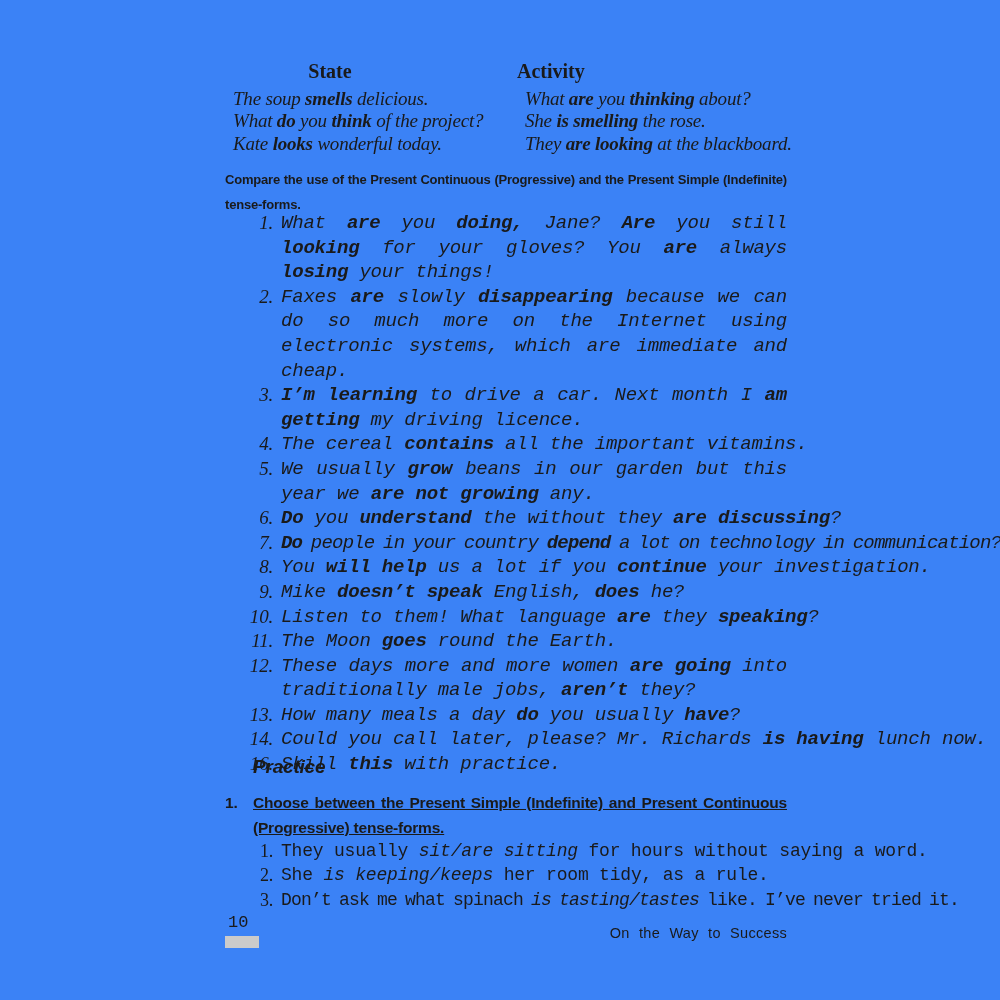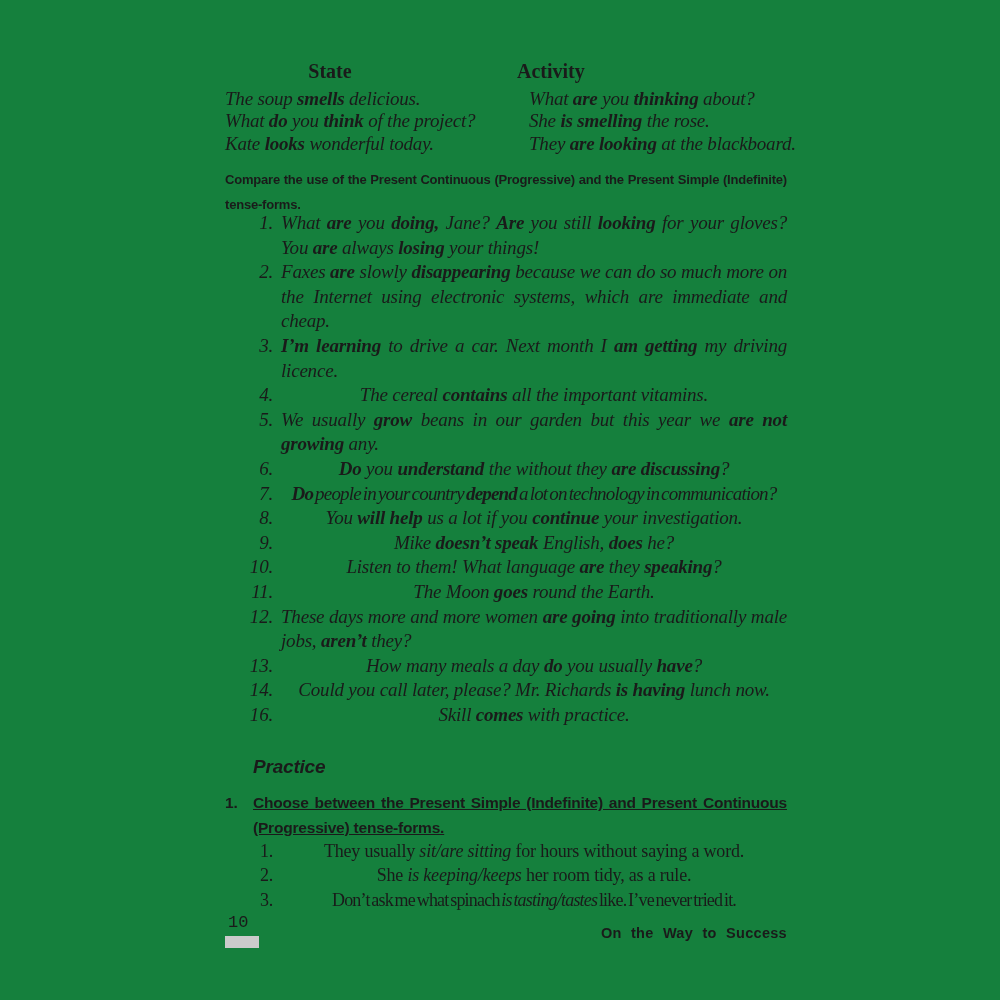--- a/index.html
+++ b/index.html
@@ -13,43 +13,43 @@
     overflow: hidden;
   }
   .content { position: absolute; left: 225px; top: 0; width: 562px; height: 1000px; }
 
   
   .ex-headers { position: absolute; top: 60px; left: 0; width: 562px; height: 26px;
                 font-weight: bold; font-size: 20px; }
   .h-state    { position: absolute; left: 0;   width: 210px; text-align: center; }
   .h-activity { position: absolute; left: 292px; width: 207px; text-align: left; }
 
-  .ex-rows { position: absolute; top: 88px; left: 0; width: 580px; display: flex; gap: 12px; }
+  .ex-rows { position: absolute; top: 88px; left: 8px; width: 580px; display: flex; }
   .ex-col  { font-style: italic; font-size: 19px; line-height: 22.3px; letter-spacing: -0.2px; }
   .ex-col .ex-line { white-space: nowrap; }
   .ex-col.state    { flex: 0 0 292px; }
   .ex-col.activity { flex: 1; }
 
   .seg-b { font-weight: bold; }
   .seg-i { font-style: italic; }
 
   
   .compare-instruction {
     position: absolute; top: 168px; left: 0; width: 562px;
     font-family: "Liberation Sans", sans-serif; font-weight: bold;
     font-size: 13px; letter-spacing: -0.2px; line-height: 24.5px;
     text-align: justify;
   }
 
   
   .list { position: absolute; left: 0; width: 562px; margin: 0; padding: 0; list-style: none; }
   .list li { display: flex; }
   .list .num  { flex: 0 0 48px; text-align: right; padding-right: 8px; }
-  .list .body { flex: 1 1 auto; text-align: justify; }
-  .list li.nowrap .body { white-space: nowrap; text-align: center; }
+  .list .body { flex: 1 1 auto; text-align: justify; font-family: Liberation Mono, monospace; }
+  .list li.nowrap .body { white-space: nowrap; text-align: left; }
   .list li.tight  .body { letter-spacing: -0.8px; word-spacing: -2px; }
 
   .compare-list { top: 211px; font-style: italic; font-size: 19px;
                   line-height: 24.6px; letter-spacing: -0.2px; }
 
   
   .practice-heading {
     position: absolute; top: 756px; left: 28px;
     font-family: Liberation Sans, sans-serif;
     font-weight: bold; font-style: italic; font-size: 19px; letter-spacing: -0.2px;
@@ -68,27 +68,27 @@
   .page-number {
     position: absolute; left: 228px; top: 913px;
     font-family: Liberation Mono, monospace; font-size: 17px; color: #1a1a1a;
   }
   .page-bar {
     position: absolute; left: 225px; top: 936px; width: 34px; height: 12px;
   }
   .book-title {
     position: absolute; right: 213px; top: 925px;
     font-family: "Liberation Sans", sans-serif; font-size: 14.5px;
-    letter-spacing: 0.3px; word-spacing: 5px; color: #1a1a1a; font-weight: bold;
+    letter-spacing: 0.3px; word-spacing: 5px; color: #1a1a1a;
   }
 </style>
 </head>
 <body>
 
-<div class="page" style="background: #15803d; color: rgb(26, 26, 26);">
+<div class="page" style="background: #3b82f6; color: rgb(26, 26, 26);">
   <div class="content">
 
     <div class="ex-headers">
       <div class="h-state">State</div>
       <div class="h-activity">Activity</div>
     </div>
 
     <div class="ex-rows">
       <div class="ex-col state">
         <div class="ex-line"><span>The soup </span><span class="seg-b">smells</span><span> delicious.</span></div>
@@ -156,21 +156,21 @@
       <li class="nowrap">
           <span class="num">13.</span>
           <div class="body"><span>How many meals a day </span><span class="seg-b">do</span><span> you usually </span><span class="seg-b">have</span><span>?</span></div>
         </li>
       <li class="nowrap">
           <span class="num">14.</span>
           <div class="body"><span>Could you call later, please? Mr. Richards </span><span class="seg-b">is having</span><span> lunch now.</span></div>
         </li>
       <li class="nowrap">
           <span class="num">16.</span>
-          <div class="body"><span>Skill </span><span class="seg-b">comes</span><span> with practice.</span></div>
+          <div class="body"><span>Skill </span><span class="seg-b">this</span><span> with practice.</span></div>
         </li>
     </ol>
 
     <div class="practice-heading">Practice</div>
 
     <div class="practice-instruction">
       <span class="exnum">1.</span>
       <div class="body">Choose between the Present Simple (Indefinite) and Present Continuous (Progressive) tense-forms.</div>
     </div>
 

